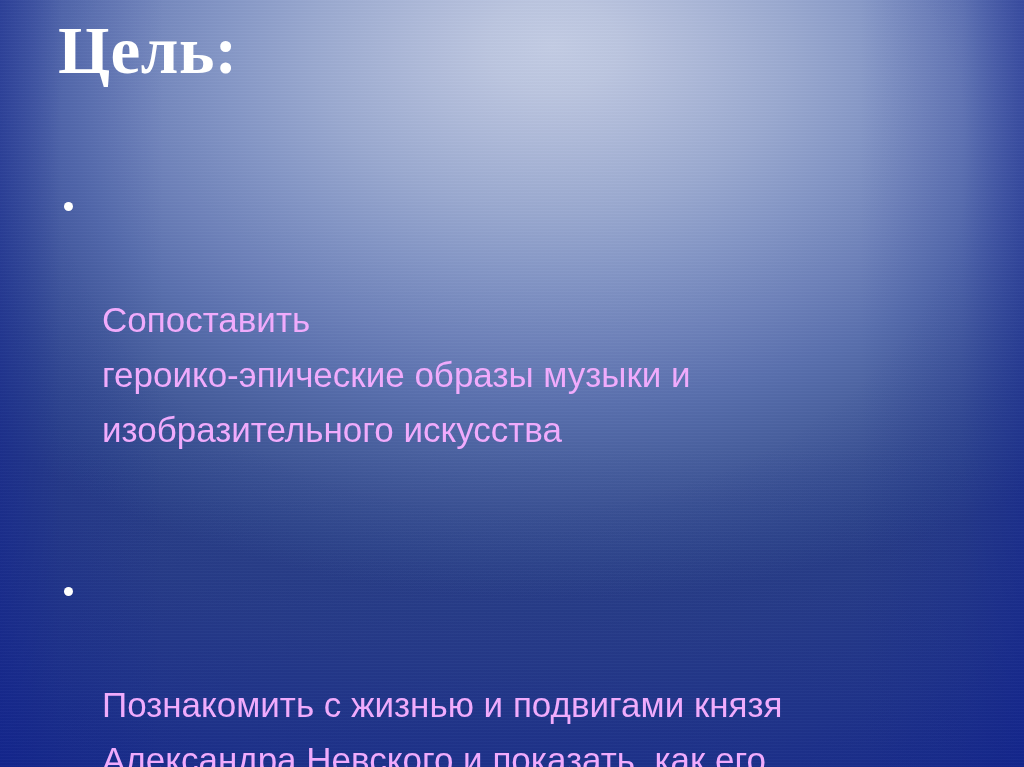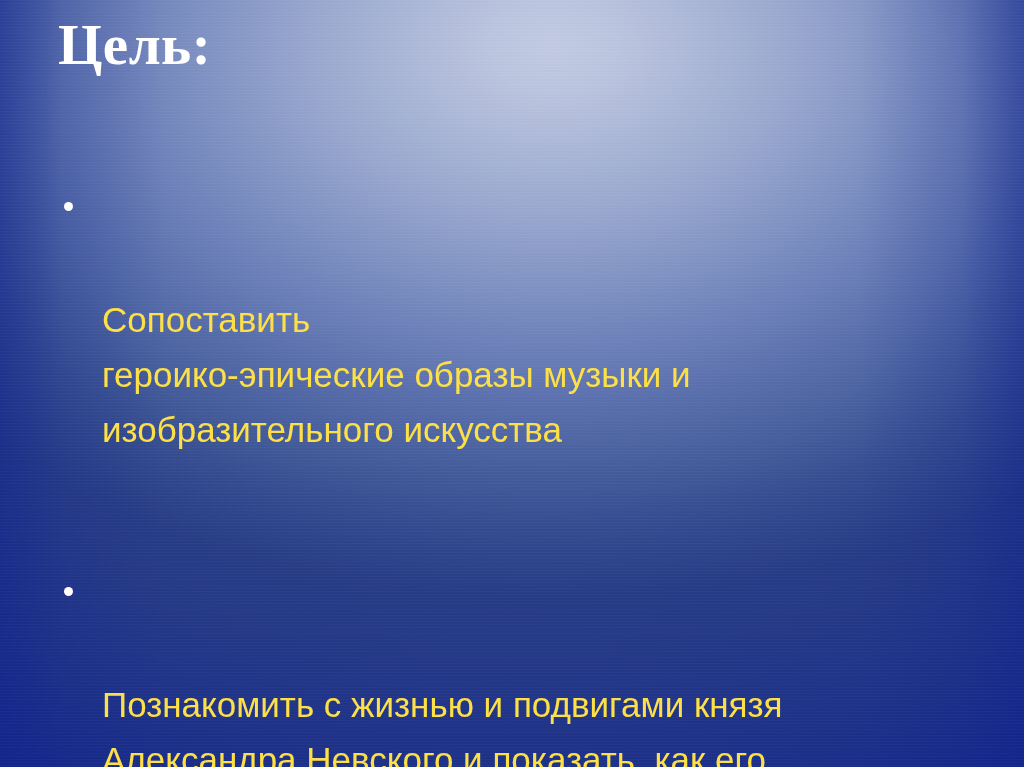--- a/index.html
+++ b/index.html
@@ -103,21 +103,21 @@
     inset: 0;
   }
 
   .slide-title {
     position: absolute;
     left: 58px;
     top: 12px;
     margin: 0;
     font-family: "Liberation Serif", "DejaVu Serif", serif;
     font-weight: bold;
-    font-size: 57px;
+    font-size: 67px;
     line-height: 1.15;
     color: #ffffff;
     letter-spacing: 0.5px;
     white-space: nowrap;
   }
 
   .body-block {
     position: absolute;
     left: 56px;
     top: 182px;
@@ -126,21 +126,21 @@
 
   .bullet-item {
     position: relative;
     display: block;
     padding-left: 46px;
     margin: 0 0 0 0;
     font-family: "Liberation Sans", "DejaVu Sans", sans-serif;
     font-weight: normal;
     font-size: 35px;
     line-height: 55px;
-    color: #fde047;
+    color: #f0abfc;
     white-space: pre-line;
   }
 
   .bullet-item + .bullet-item {
     margin-top: 55px;
   }
 
   .bullet-dot {
     position: absolute;
     left: 8px;

